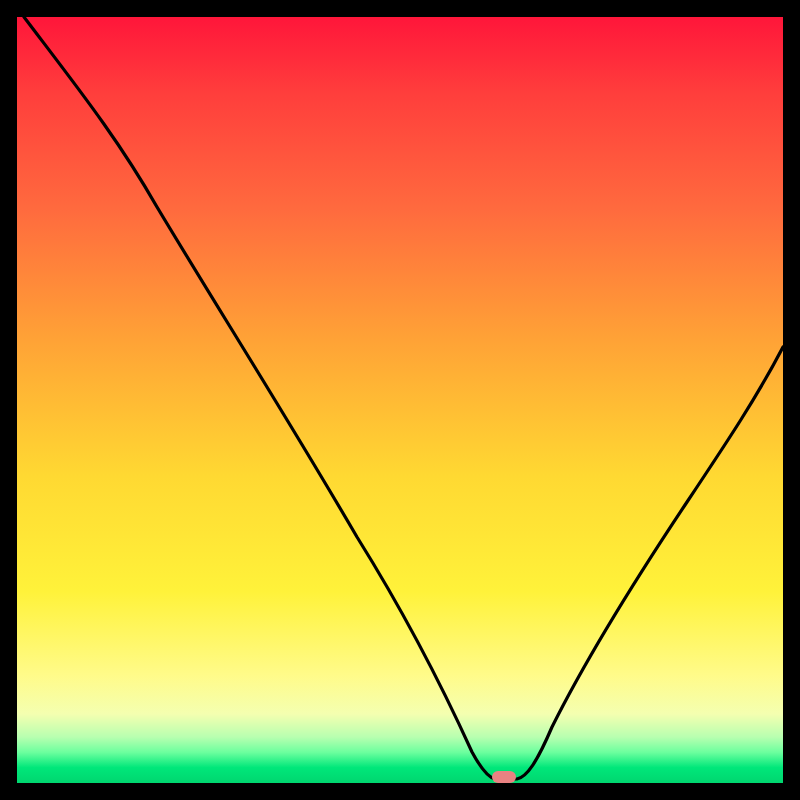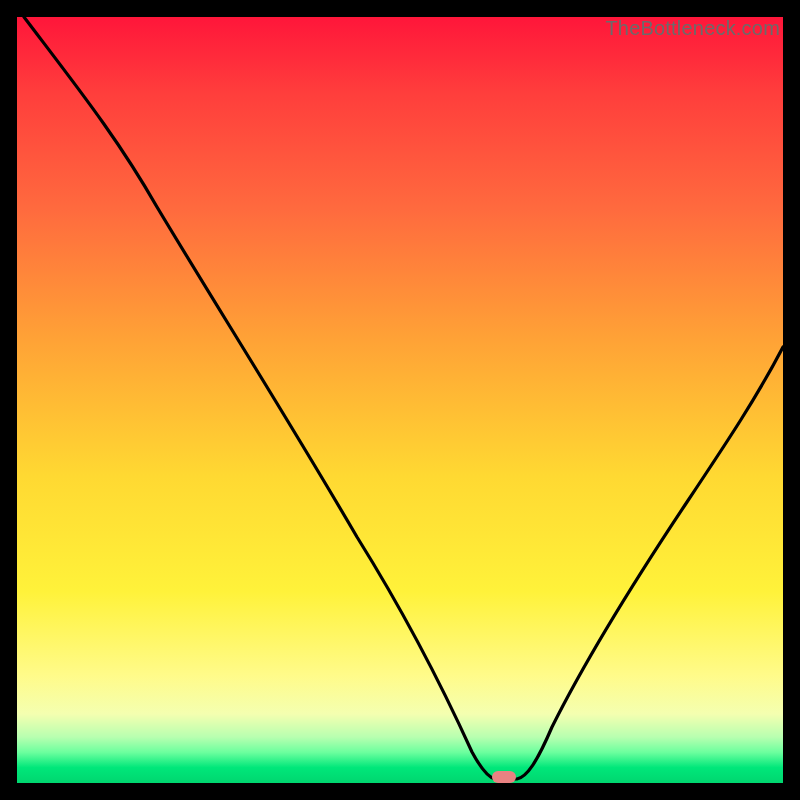--- a/index.html
+++ b/index.html
@@ -66,21 +66,20 @@
     border-radius: 7px;
     z-index: 15;
   }
 </style>
 </head>
 <body>
 
 <div class="frame">
   <div class="plot-area">
 
-    <div class="watermark">TheBottleneck.com</div>
 
     <svg class="curve" viewBox="0 0 766 766" preserveAspectRatio="none">
 
       <path d="
         M 7 0
         C 60 70, 100 120, 140 190
         C 200 290, 270 400, 340 520
         C 390 600, 430 680, 455 735
         C 462 748, 470 760, 478 762
         L 500 762

